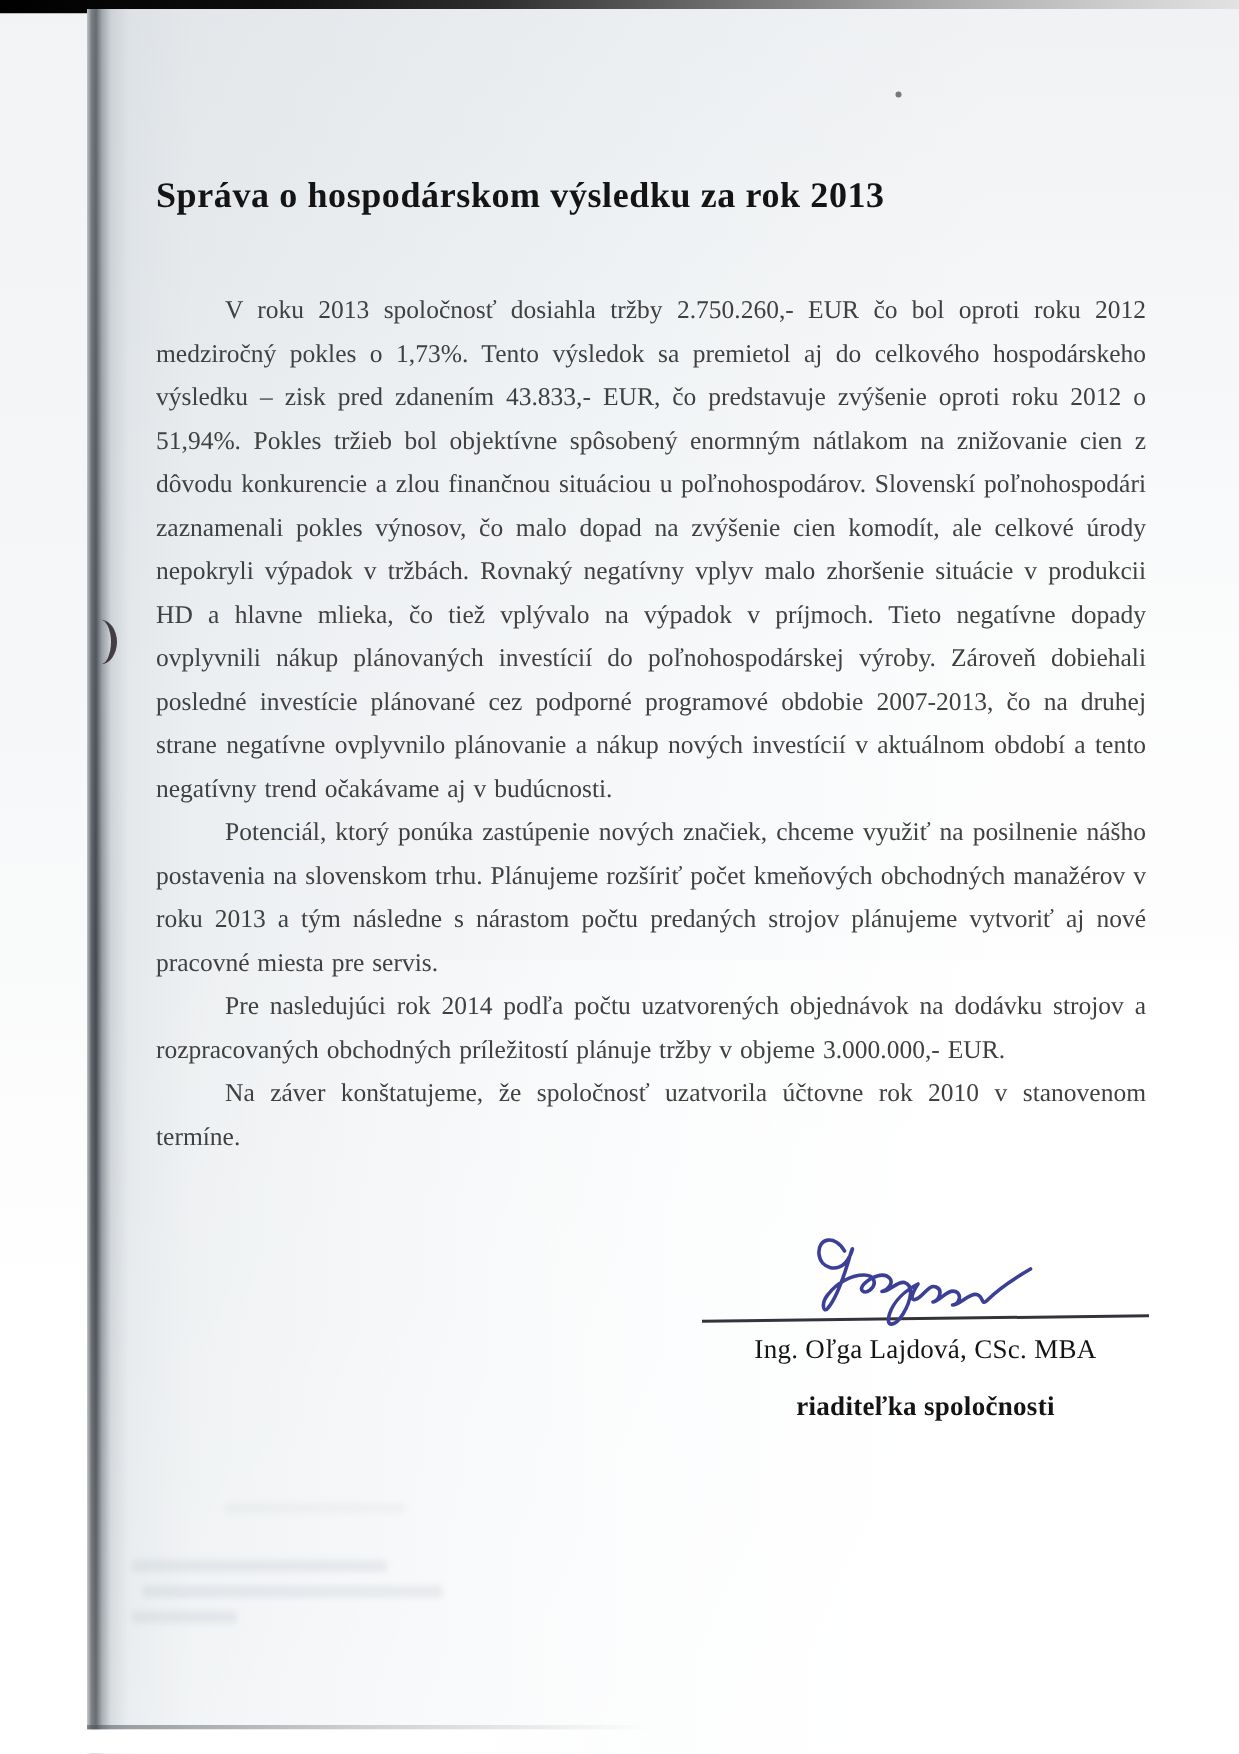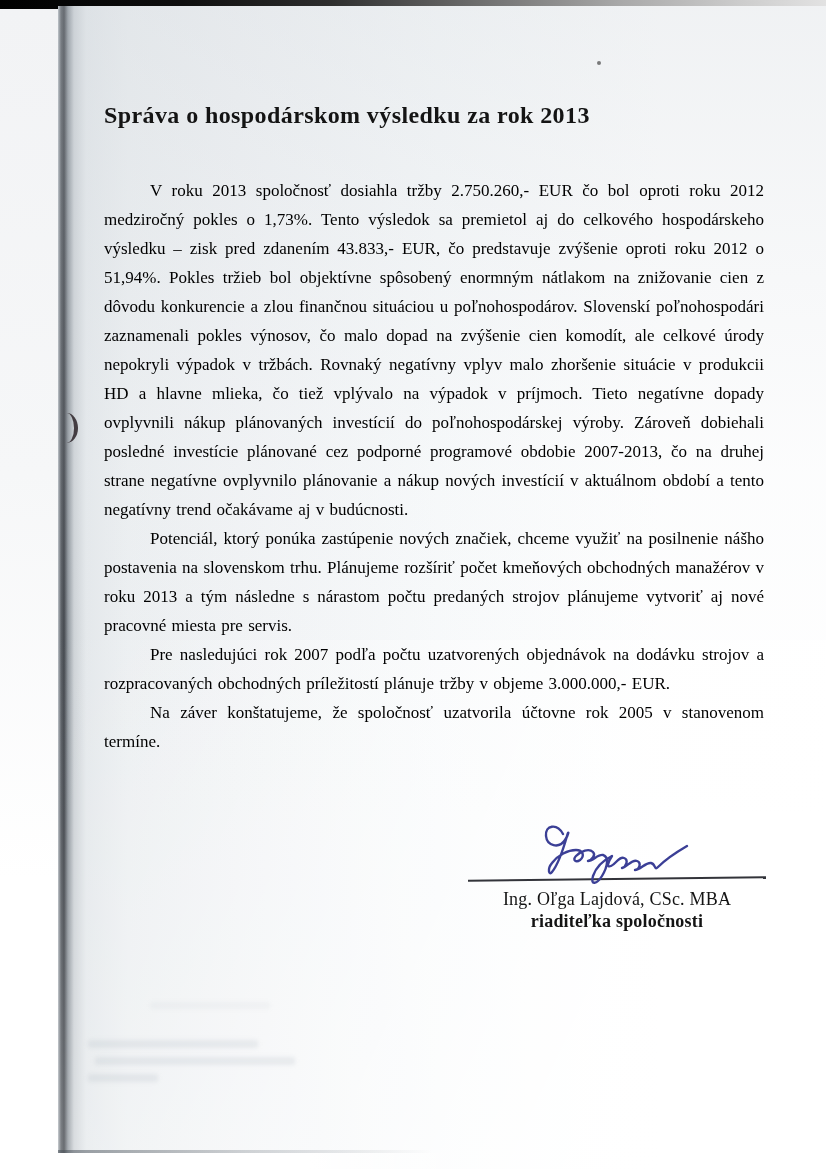--- a/index.html
+++ b/index.html
@@ -60,38 +60,38 @@
   .ghost.g3{left:95px;top:1057px;width:200px;height:8px;}
   .ghost.g4{left:88px;top:1074px;width:70px;height:8px;}
 
   
   .content{
     position:absolute;left:104px;top:98px;width:660px;
     color:#1e1e1e;
   }
   .doc-title{
     font-size:24px;font-weight:bold;letter-spacing:.4px;color:#141414;
-    margin:0 0 44px 0;line-height:34px;
+    margin:16px 0 44px 0;line-height:34px;
   }
   .content p{
     margin:0;font-size:17px;line-height:29px;text-align:justify;
-    text-indent:46px;word-spacing:1px;color:#000000;
+    text-indent:46px;word-spacing:1px;color:#404040;
   }
   
   .sig-block{
     position:absolute;left:468px;top:820px;width:298px;text-align:center;
     color:#141414;
   }
   .sig-svg{position:absolute;left:66px;top:-2px;width:172px;height:72px;z-index:2;}
   .sig-line{
     position:relative;z-index:1;margin-top:58px;border-top:2px solid #33343a;
     transform:rotate(-0.7deg);
   }
   .sig-name{font-size:18px;font-weight:normal;margin-top:9px;letter-spacing:.2px;}
-  .sig-role{font-size:18px;font-weight:bold;margin-top:1px;letter-spacing:.2px;text-align:center;}
+  .sig-role{font-size:18px;font-weight:bold;margin-top:17px;letter-spacing:.2px;text-align:center;}
 </style>
 </head>
 <body>
 
 <div class="scan-top"></div>
 <div class="left-strip"></div>
 <div class="page"></div>
 <div class="page-soft"></div>
 <div class="page-bottom-edge"></div>
 <div class="bottom-white"></div>
@@ -99,22 +99,22 @@
 <div class="dot-artifact"></div>
 <div class="ghost g1"></div>
 <div class="ghost g2"></div>
 <div class="ghost g3"></div>
 <div class="ghost g4"></div>
 
 <div class="content">
   <h1 class="doc-title">Správa o hospodárskom výsledku za rok 2013</h1>
   <p>V roku 2013 spoločnosť dosiahla tržby 2.750.260,- EUR čo bol oproti roku 2012 medziročný pokles o 1,73%. Tento výsledok sa premietol aj do celkového hospodárskeho výsledku – zisk pred zdanením 43.833,- EUR, čo predstavuje zvýšenie oproti roku 2012 o 51,94%. Pokles tržieb bol objektívne spôsobený enormným nátlakom na znižovanie cien z dôvodu konkurencie a zlou finančnou situáciou u poľnohospodárov. Slovenskí poľnohospodári zaznamenali pokles výnosov, čo malo dopad na zvýšenie cien komodít, ale celkové úrody nepokryli výpadok v tržbách. Rovnaký negatívny vplyv malo zhoršenie situácie v produkcii HD a hlavne mlieka, čo tiež vplývalo na výpadok v príjmoch. Tieto negatívne dopady ovplyvnili nákup plánovaných investícií do poľnohospodárskej výroby. Zároveň dobiehali posledné investície plánované cez podporné programové obdobie 2007-2013, čo na druhej strane negatívne ovplyvnilo plánovanie a nákup nových investícií v aktuálnom období a tento negatívny trend očakávame aj v budúcnosti.</p>
   <p>Potenciál, ktorý ponúka zastúpenie nových značiek, chceme využiť na posilnenie nášho postavenia na slovenskom trhu. Plánujeme rozšíriť počet kmeňových obchodných manažérov v roku 2013 a tým následne s nárastom počtu predaných strojov plánujeme vytvoriť aj nové pracovné miesta pre servis.</p>
-  <p>Pre nasledujúci rok 2007 podľa počtu uzatvorených objednávok na dodávku strojov a rozpracovaných obchodných príležitostí plánuje tržby v objeme 3.000.000,- EUR.</p>
-  <p>Na záver konštatujeme, že spoločnosť uzatvorila účtovne rok 2005 v stanovenom termíne.</p>
+  <p>Pre nasledujúci rok 2014 podľa počtu uzatvorených objednávok na dodávku strojov a rozpracovaných obchodných príležitostí plánuje tržby v objeme 3.000.000,- EUR.</p>
+  <p>Na záver konštatujeme, že spoločnosť uzatvorila účtovne rok 2010 v stanovenom termíne.</p>
 </div>
 
 <div class="sig-block">
   <svg class="sig-svg" viewBox="0 0 170 72" xmlns="http://www.w3.org/2000/svg">
     <path d="M28 16
              C22 5 10 7 11 18
              C12 28 24 31 30 22
              C34 16 34 11 32 18
              C28 32 22 48 17 54
              C14 58 12 51 17 45

